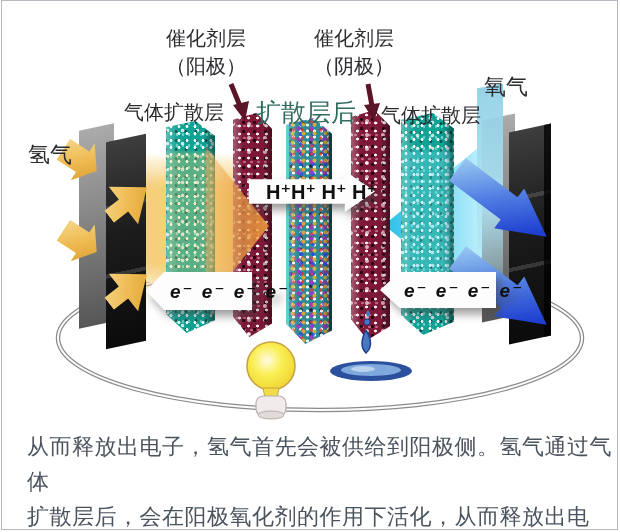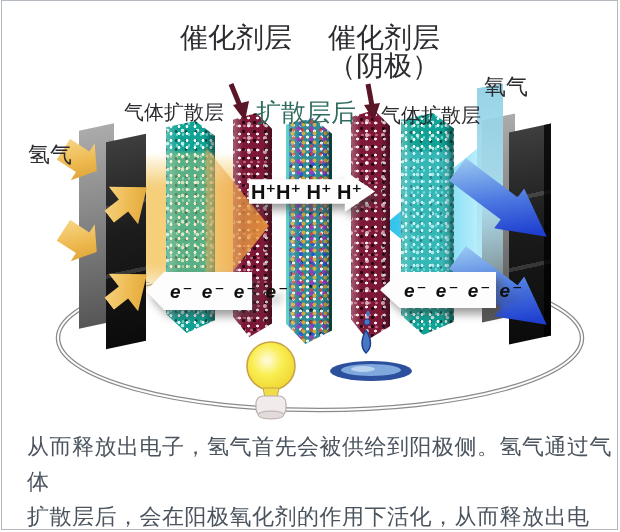--- a/index.html
+++ b/index.html
@@ -75,26 +75,26 @@
   .clip-head{clip-path:polygon(0 36%,38% 36%,38% 6%,100% 50%,38% 94%,38% 64%,0 64%);}
   .yellow-a{background:linear-gradient(135deg,#f9dd95,#edb84e 55%,var(--yellow-deep));}
   .blue-a{background:linear-gradient(135deg,#a6d6f4,#4f7ce2 45%,var(--blue) 80%);}
 
   
   .flow{position:absolute;z-index:18;filter:drop-shadow(5px 6px 5px rgba(70,70,70,.55));}
   .flow .bg{position:absolute;inset:0;background:#fdfdfd;}
   .flow-rt .bg{clip-path:polygon(0 20%,76% 20%,76% 0,100% 50%,76% 100%,76% 80%,0 80%);}
   .flow-lt .bg{clip-path:polygon(17% 0,100% 0,100% 100%,17% 100%,0 50%);}
   .flow .txt{position:absolute;inset:0;display:flex;align-items:center;color:#101010;white-space:nowrap;}
-  .flow-rt .txt{padding-left:2px;font-weight:700;font-size:20px;}
+  .flow-rt .txt{padding-left:17px;font-weight:700;font-size:20px;}
   .flow-lt .txt{padding-left:24px;font-style:italic;font-weight:700;font-size:19px;letter-spacing:2px;}
 
   
   .lbl{position:absolute;color:var(--label-dark);z-index:30;white-space:nowrap;}
-  .lbl-2line{text-align:right;line-height:28px;font-size:28px;}
+  .lbl-2line{text-align:left;line-height:28px;font-size:20px;}
   .lbl-small{font-size:20px;}
   .lbl-mem{font-size:25px;color:var(--mem-label);font-weight:500;}
   .caption{position:absolute;left:27px;top:429px;z-index:30;color:var(--caption);
       font-size:22px;line-height:35px;letter-spacing:.5px;}
 </style>
 </head>
 <body>
 
 <div class="stage">
 
@@ -197,20 +197,21 @@
       <polygon points="233,105 249,101 245,121" fill="#5a1626"></polygon>
     </g>
     <g>
       <line x1="368" y1="84" x2="372" y2="106" stroke="#5a1626" stroke-width="5"></line>
       <polygon points="364,105 380,103 374,121" fill="#5a1626"></polygon>
     </g>
   </svg>
 
   <div class="lbl lbl-2line" style="left:166px;top:24px;width:126px;">
     <div>催化剂层</div>
+    <div>（阳极）</div>
   </div>
   <div class="lbl lbl-2line" style="left:314px;top:24px;width:126px;">
     <div>催化剂层</div>
     <div>（阴极）</div>
   </div>
   <div class="lbl lbl-small" style="left:124px;top:99px;">气体扩散层</div>
   <div class="lbl lbl-mem" style="left:256px;top:96px;">扩散层后</div>
   <div class="lbl lbl-small" style="left:381px;top:102px;">气体扩散层</div>
   <div class="lbl" style="left:484px;top:72px;font-size:22px;">氧气</div>
   <div class="lbl" style="left:28px;top:140px;font-size:22px;">氢气</div>

